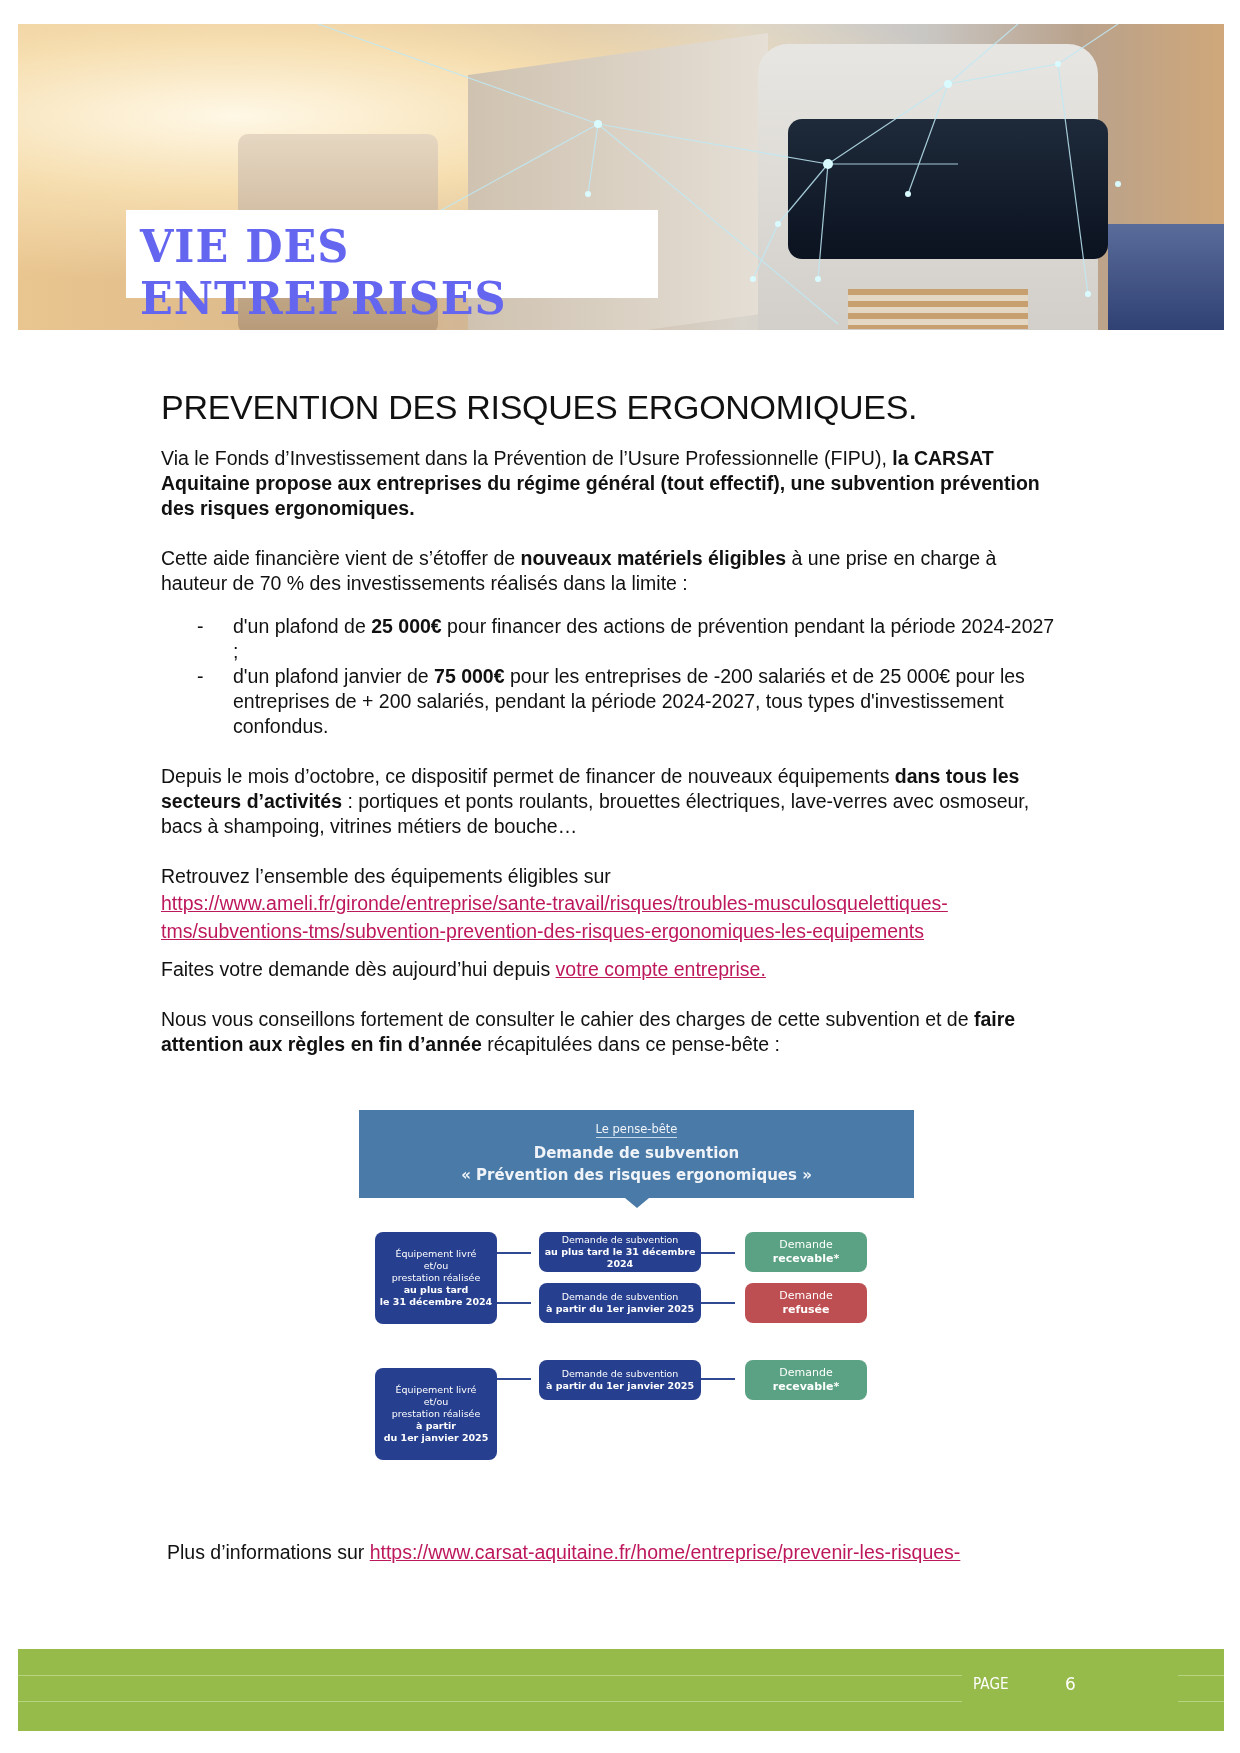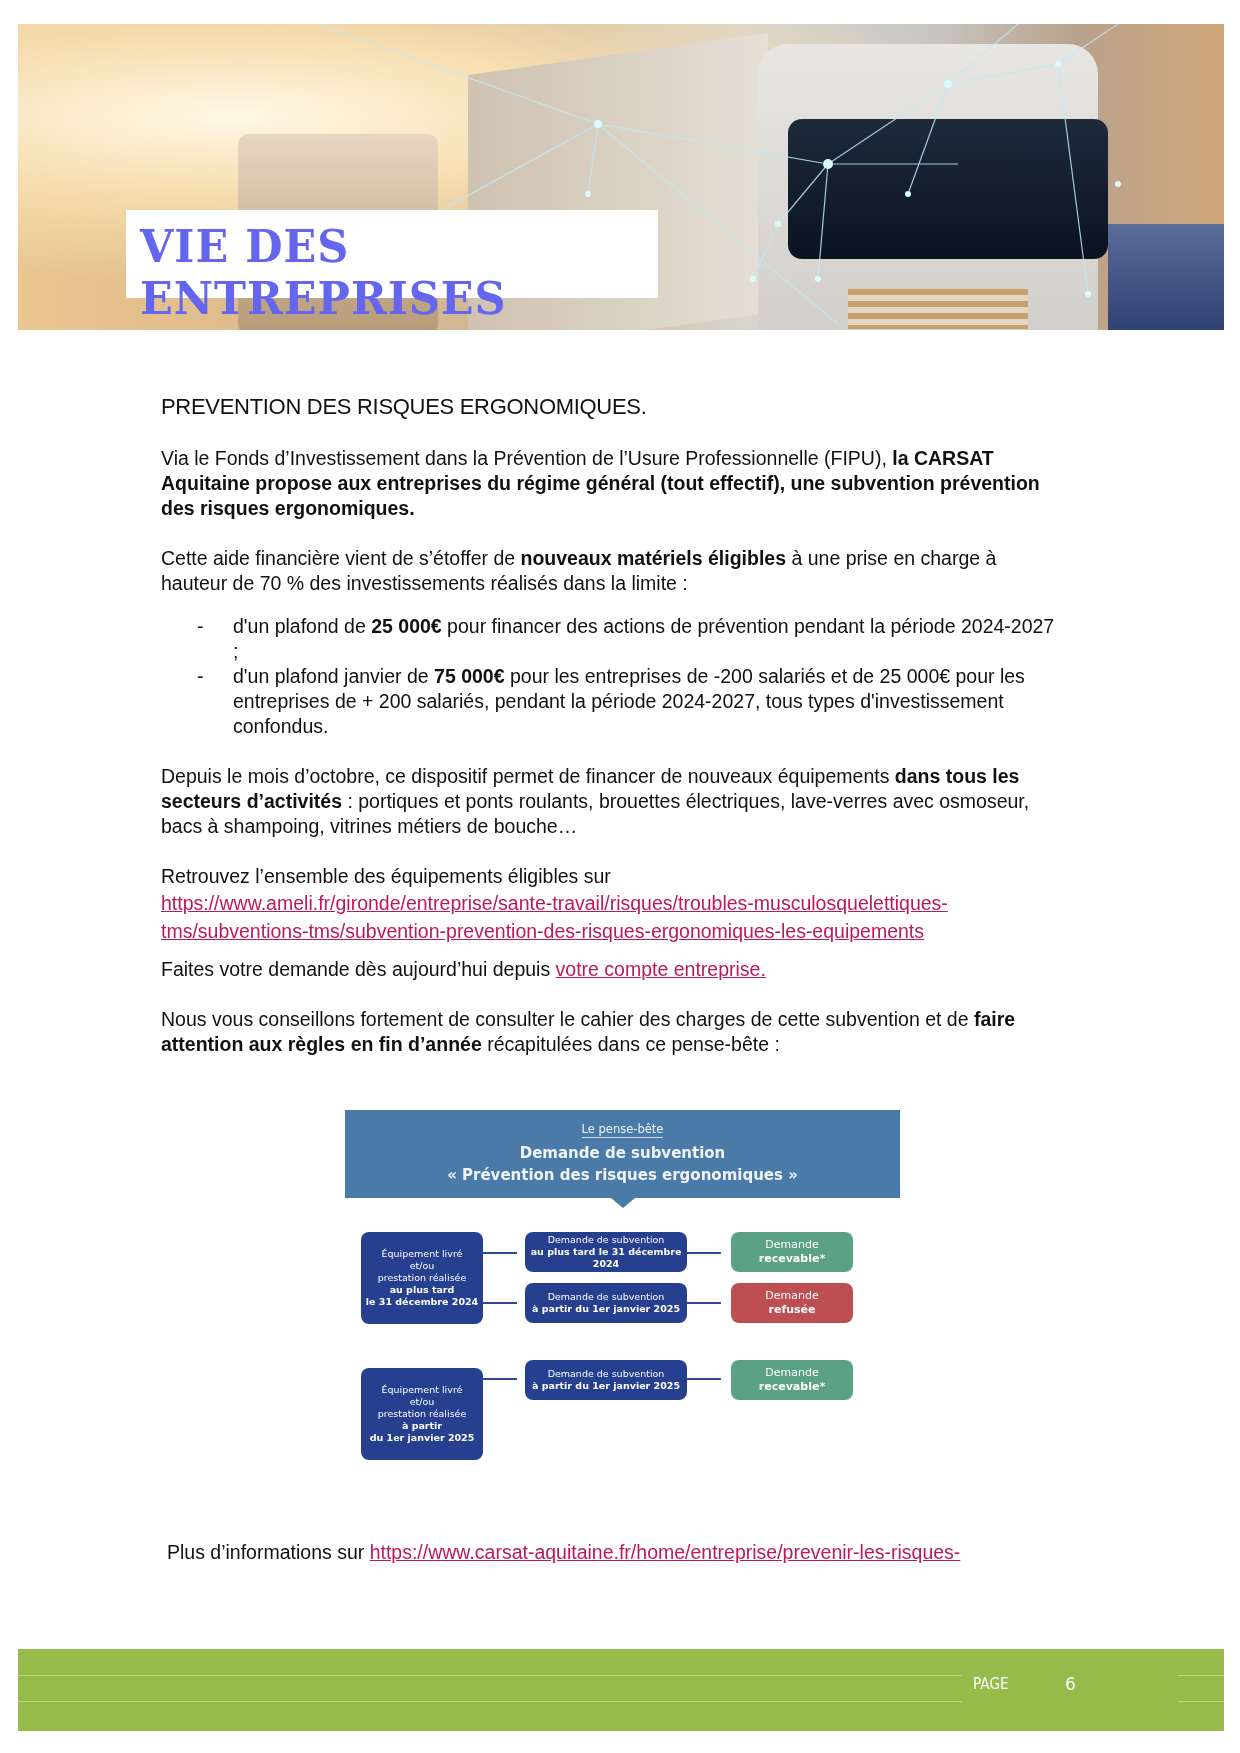--- a/index.html
+++ b/index.html
@@ -12,29 +12,29 @@
   .banner .windshield{position:absolute;left:770px;top:95px;width:320px;height:140px;background:linear-gradient(180deg,#1e2a3a,#0b1220);border-radius:14px;}
   .banner .grille{position:absolute;left:830px;top:265px;width:180px;height:40px;background:repeating-linear-gradient(180deg,#c8a070 0 6px,#e3d6c2 6px 12px);}
   .banner .truck-left{position:absolute;left:220px;top:110px;width:200px;height:200px;background:linear-gradient(180deg,#e6d7c2,#b79a78);border-radius:10px;}
   .banner .truck-left .ws{position:absolute;left:30px;top:80px;width:140px;height:70px;background:#4a3a2c;border-radius:8px;}
   .banner .trailer{position:absolute;left:450px;top:30px;width:300px;height:280px;background:linear-gradient(90deg,#cfc2b0,#e5dfd6);transform:skewY(-8deg);}
   .banner .train{position:absolute;left:1090px;top:200px;width:130px;height:110px;background:linear-gradient(180deg,#5a6c9a,#2e3f72);}
   .banner svg.net{position:absolute;left:0;top:0;}
   .title-box{position:absolute;left:126px;top:210px;width:532px;height:88px;background:#fff;}
   .title-box h1{margin:0;position:absolute;left:14px;top:12px;font-family:"DejaVu Serif",serif;font-weight:bold;font-size:43px;letter-spacing:1px;color:#6466f0;transform:scaleY(1.05);}
   .content{position:absolute;left:161px;top:390px;width:900px;font-size:19.5px;line-height:25px;}
-  .content h2{margin:0 0 22px 0;font-weight:normal;font-size:22px;line-height:34px;letter-spacing:-0.3px;}
+  .content h2{margin:0 0 22px 0;font-weight:normal;font-size:34px;line-height:34px;letter-spacing:-0.3px;}
   .content p{margin:0 0 25px 0;}
   .content b{font-weight:bold;}
   .list{margin:0 0 25px 0;padding:0;list-style:none;}
   .list li{position:relative;padding-left:72px;}
   .list li .dash{position:absolute;left:36px;top:0;}
   a.link{color:#be185d;text-decoration:underline;}
   .url-block{line-height:28px;display:block;}
-  .diagram{position:absolute;left:345px;top:1108px;width:555px;height:355px;}
+  .diagram{position:absolute;left:359px;top:1108px;width:555px;height:355px;}
   .dg-head{position:absolute;left:0;top:2px;width:555px;height:88px;background:#4a7aa8;color:#f0f4f8;text-align:center;font-family:"DejaVu Sans",sans-serif;}
   .dg-head .small{position:absolute;left:0;right:0;top:12px;font-size:11.5px;}
   .dg-head .small span{border-bottom:1px solid #c9dbe9;padding-bottom:1px;}
   .dg-head .t1{position:absolute;left:0;right:0;top:34px;font-size:15px;font-weight:bold;}
   .dg-head .t2{position:absolute;left:0;right:0;top:56px;font-size:15px;font-weight:bold;}
   .dg-arrow{position:absolute;left:266px;top:90px;width:0;height:0;border-left:12px solid transparent;border-right:12px solid transparent;border-top:10px solid #4a7aa8;}
   .box{position:absolute;border-radius:8px;color:#fff;text-align:center;font-family:"DejaVu Sans",sans-serif;font-size:9.5px;line-height:12px;display:flex;flex-direction:column;justify-content:center;align-items:center;}
   .box b{font-weight:bold;}
   .navy{background:#263f8e;}
   .green{background:#5aa283;font-size:11px;line-height:14px;}

